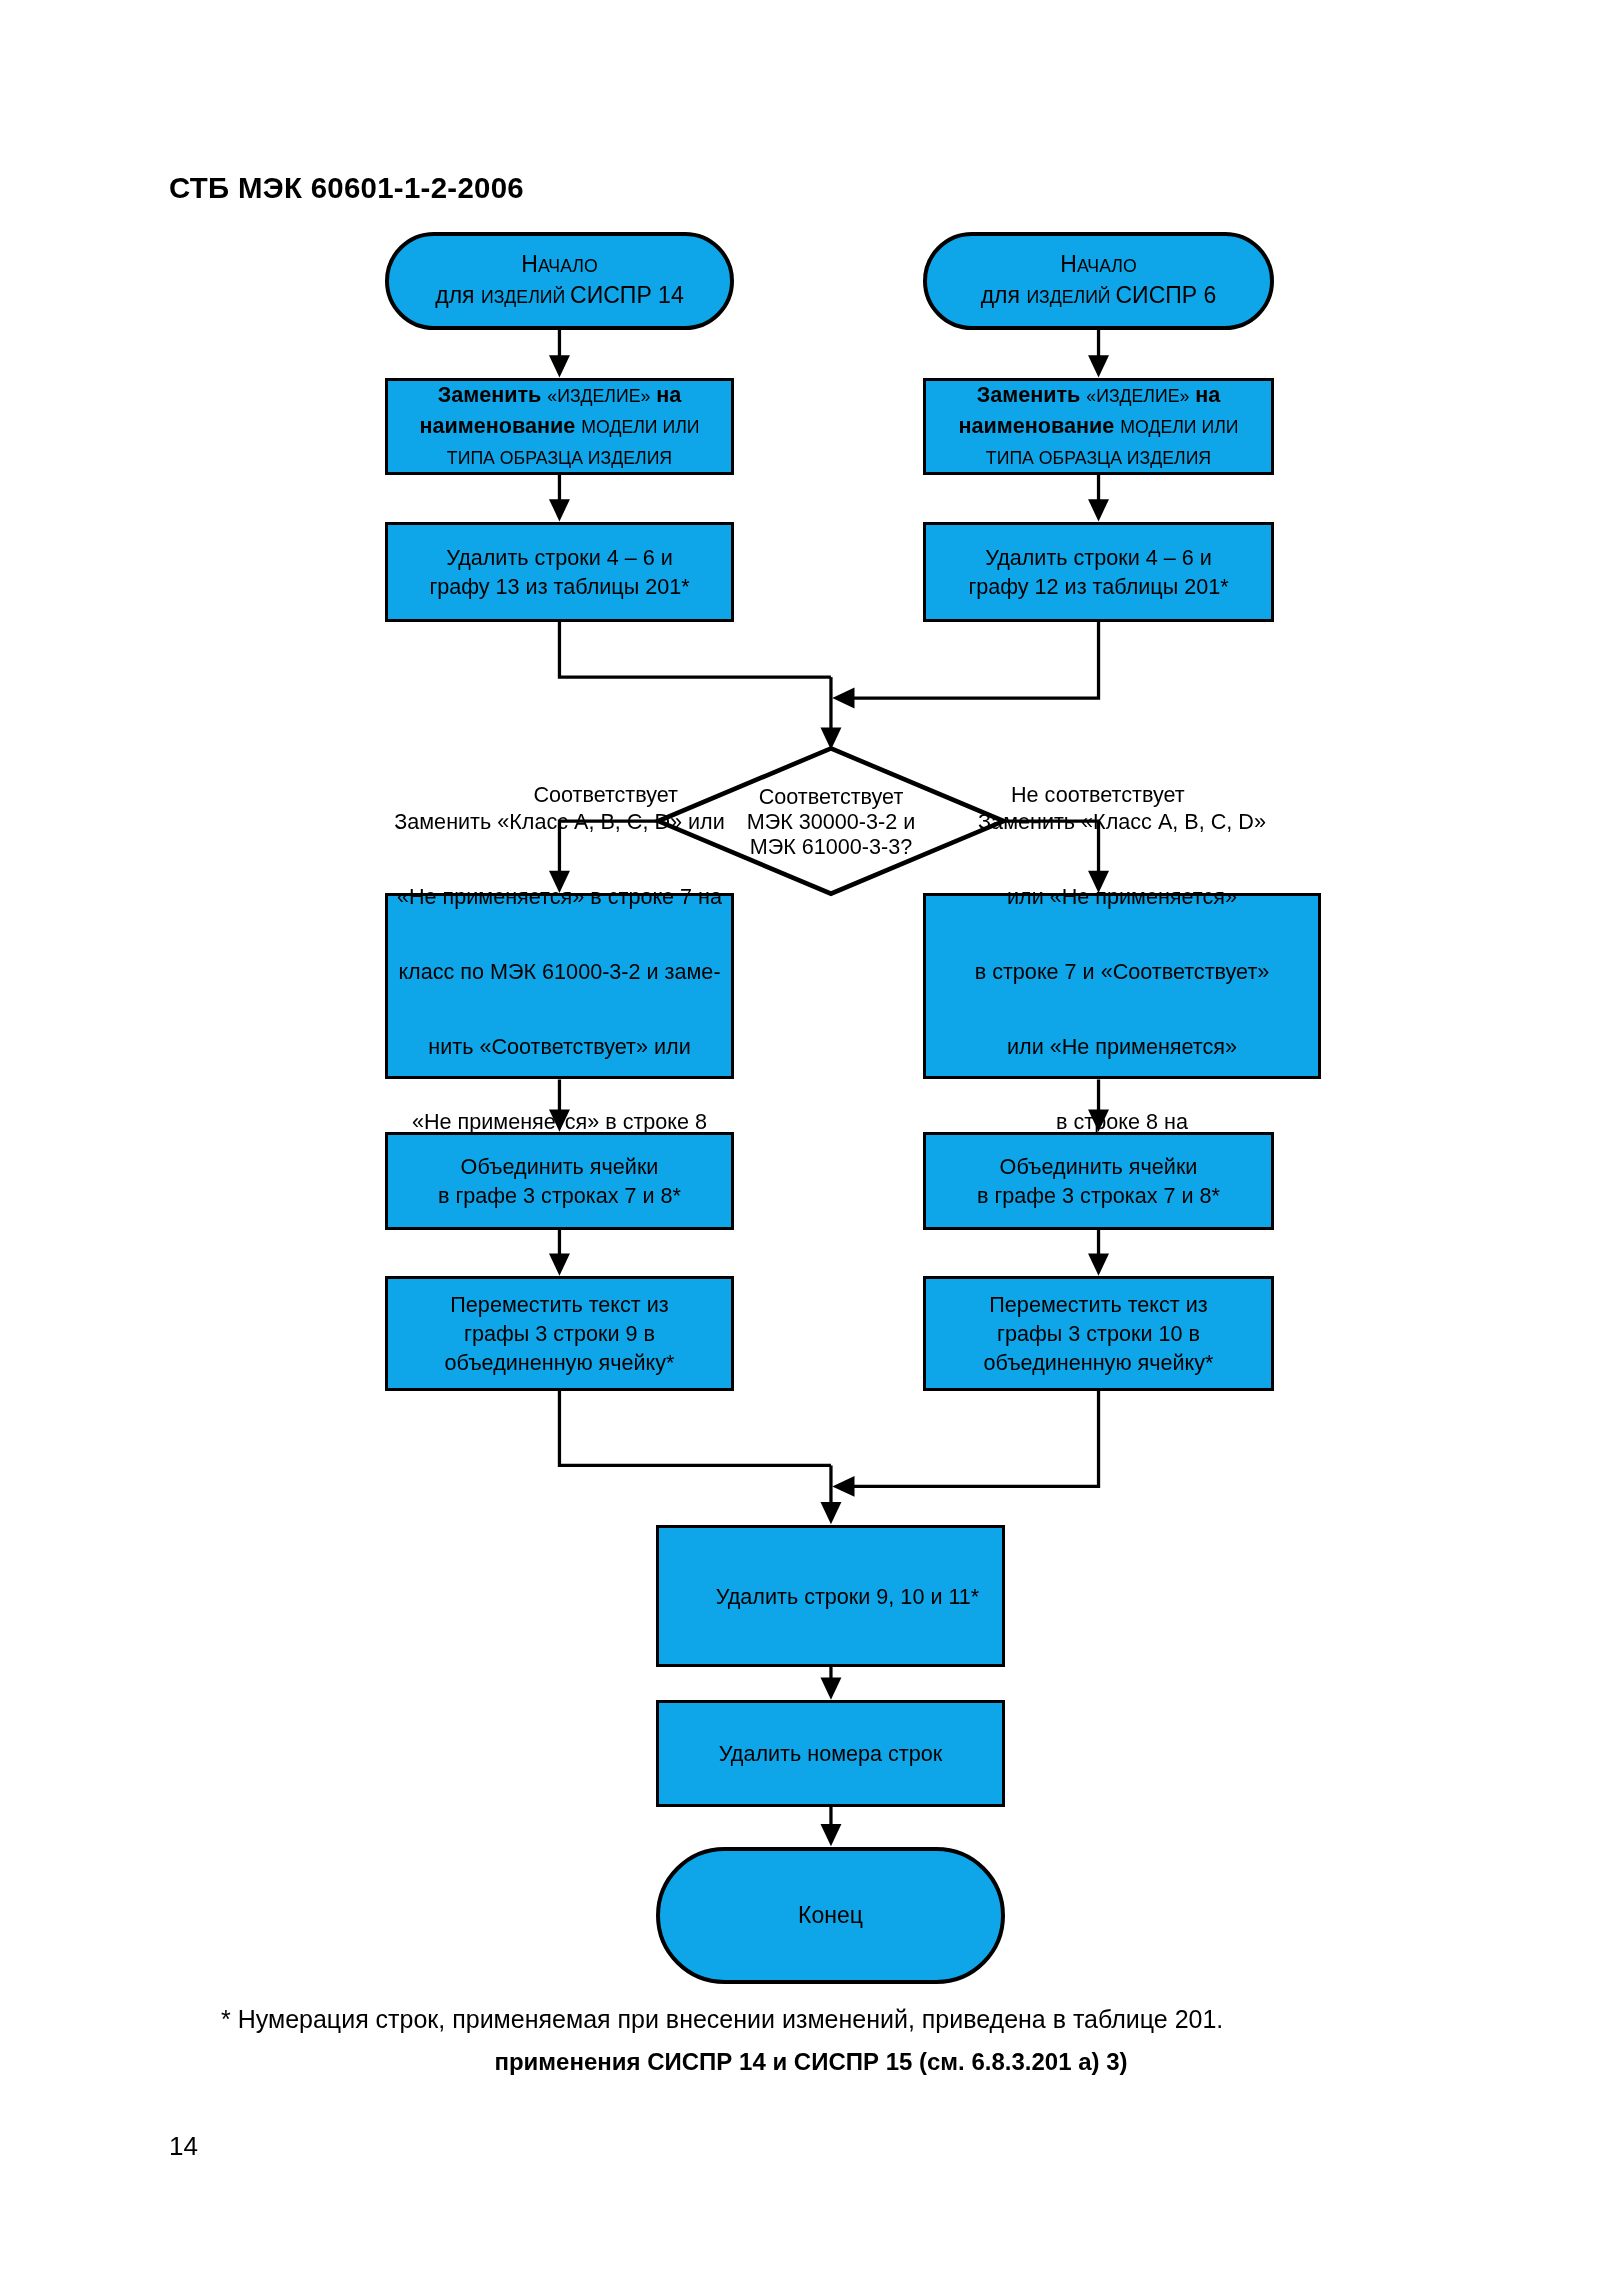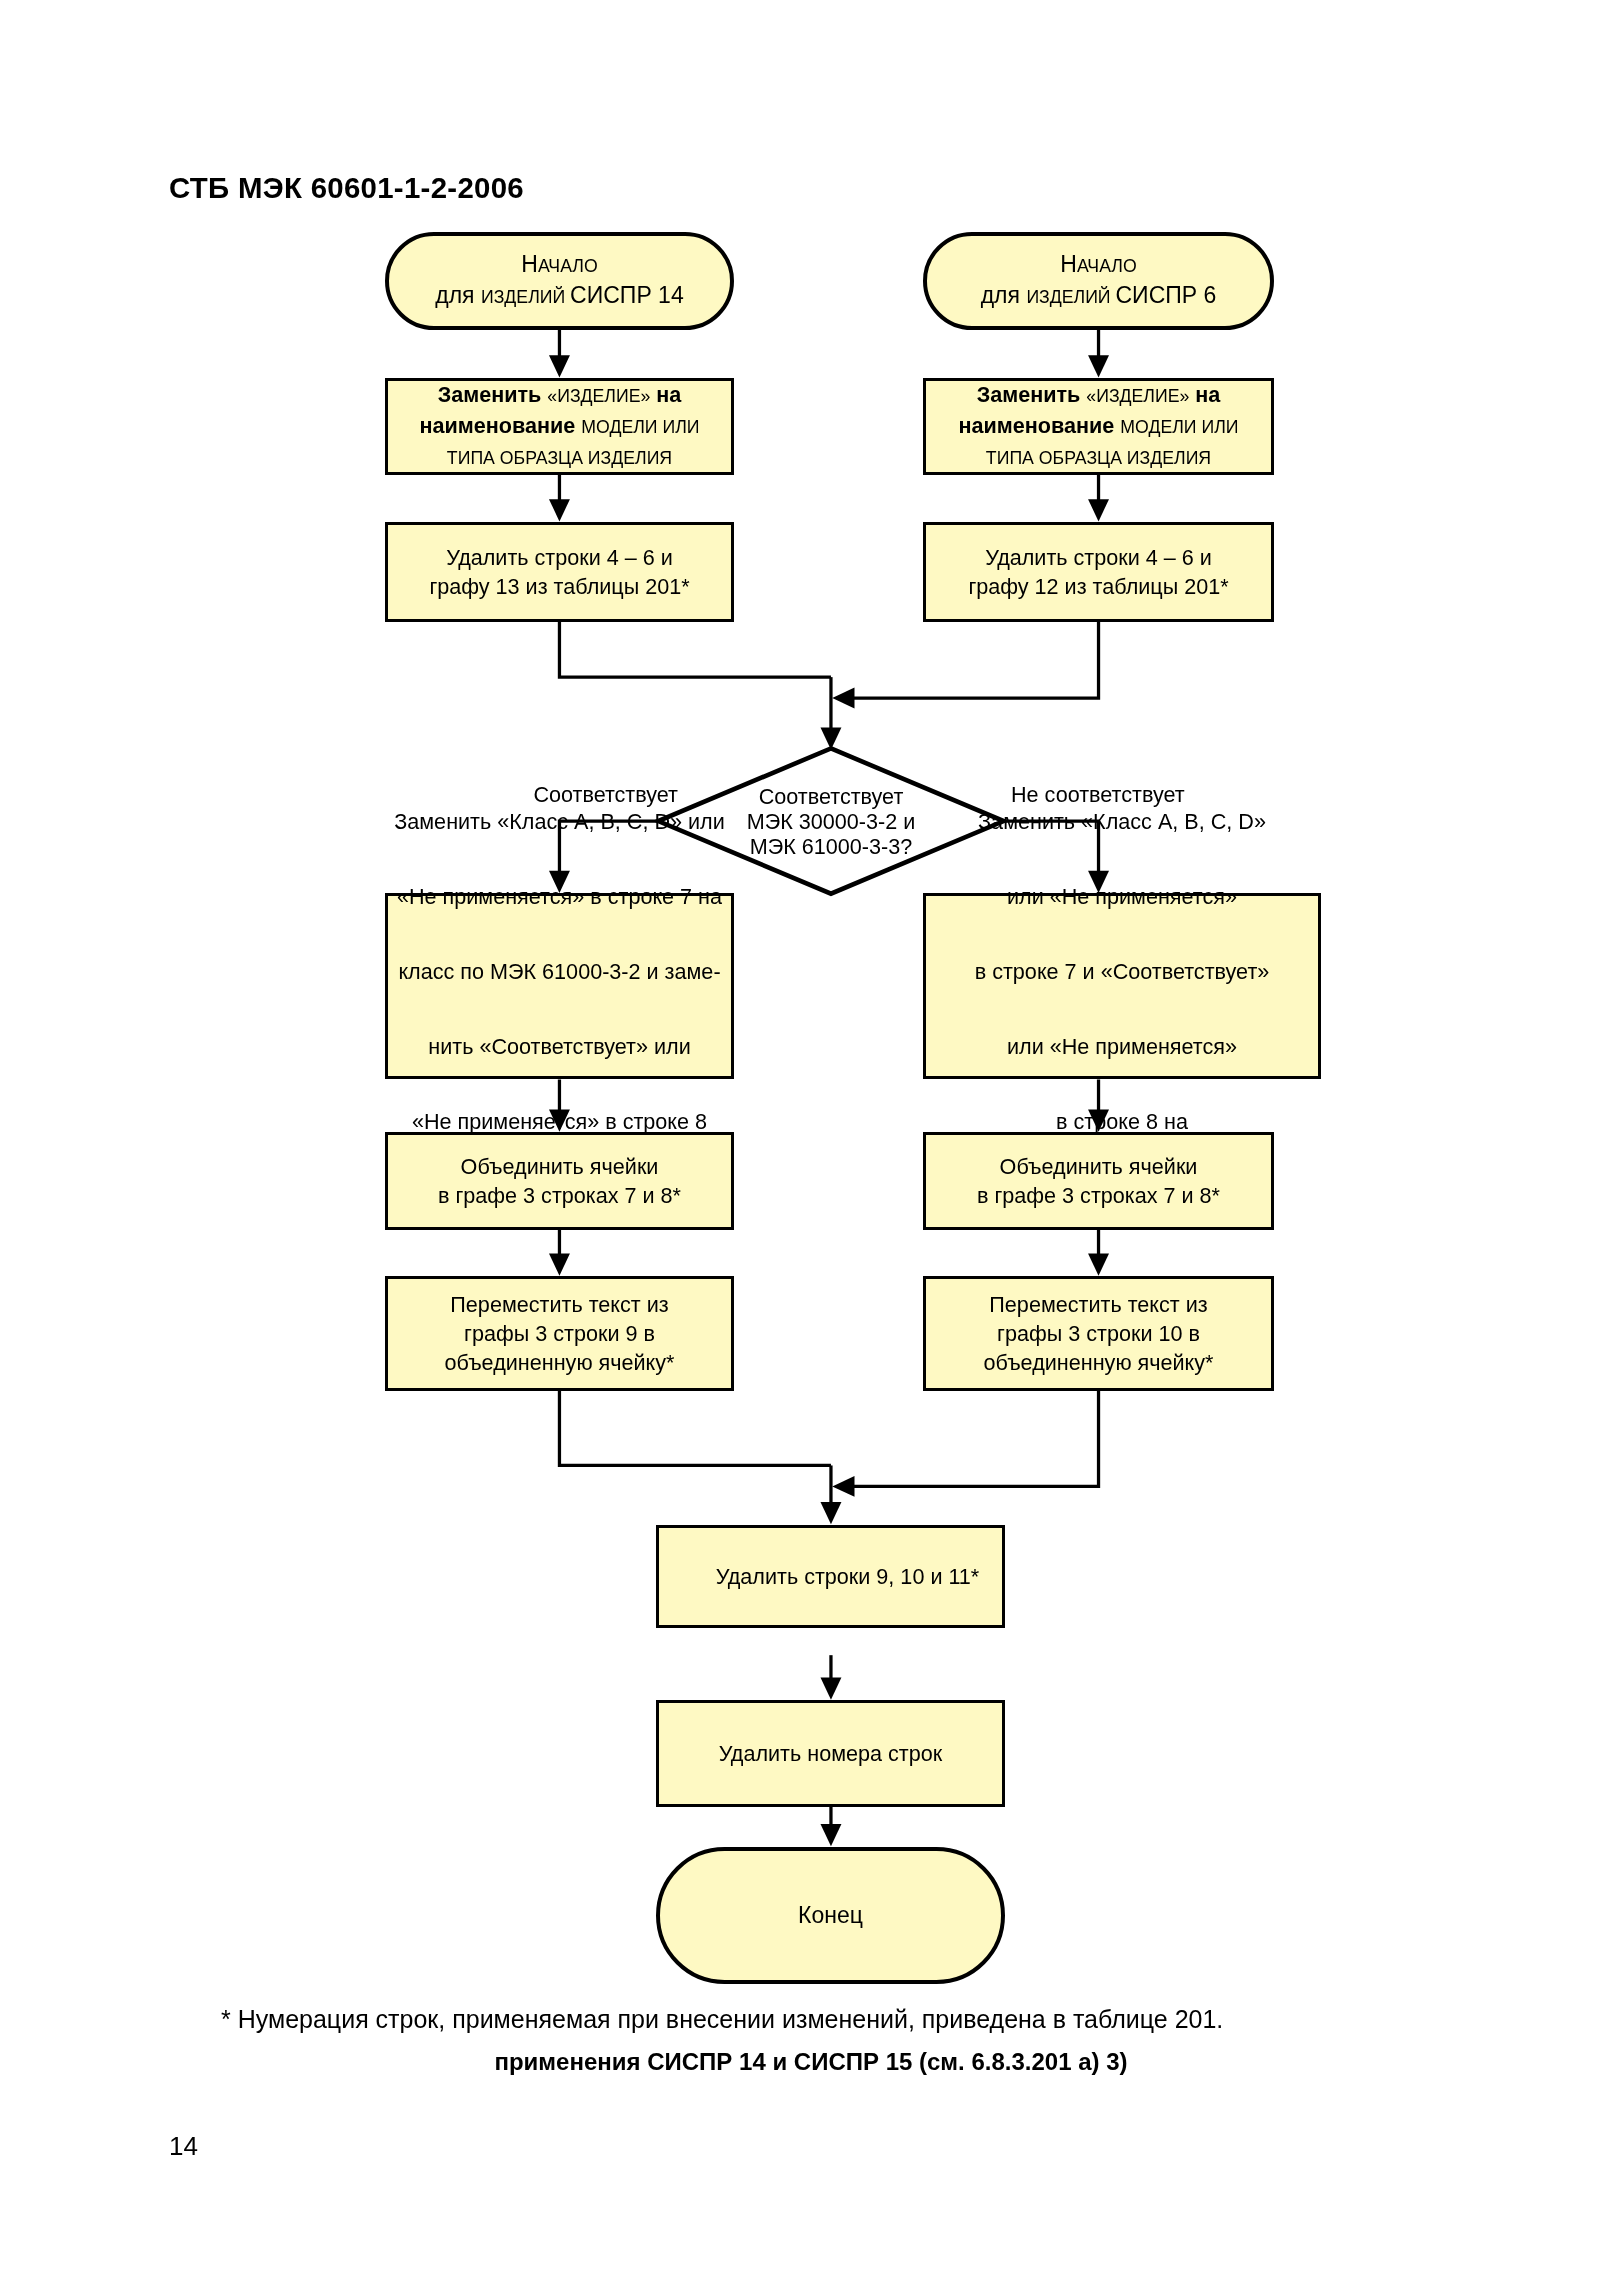--- a/index.html
+++ b/index.html
@@ -4,21 +4,21 @@
 <title>СТБ МЭК 60601-1-2-2006</title>
 <style>
   html,body{margin:0;padding:0;background:#e8e8e8;}
   #page{
     position:relative;width:1622px;height:2295px;background:#ffffff;
     font-family:"Liberation Sans","DejaVu Sans",sans-serif;color:#000;
     overflow:hidden;
   }
   #connectors{position:absolute;left:0;top:0;}
   .node{
-    position:absolute;background:#fef9c3;border:3.9px solid #000;box-sizing:border-box;
+    position:absolute;background:#0ea5e9;border:3.9px solid #000;box-sizing:border-box;
     display:flex;flex-direction:column;justify-content:center;align-items:center;
     text-align:center;font-size:21.6px;line-height:29px;font-weight:400;
   }
   .oval{border-radius:654px;border-width:4.6px;font-size:23px;}
   .big .tline{line-height:28px;margin-top:47px;}
   .tline{white-space:nowrap;}
   .sc{font-size:17.7px;}
   .b{font-weight:bold;}
   #header-title{
     position:absolute;left:169px;top:171px;font-size:29.4px;font-weight:bold;
@@ -161,21 +161,21 @@
       <div class="tline"><span>графы 3 строки 9 в</span></div>
       <div class="tline"><span>объединенную ячейку*</span></div>
     </div>
 
   <div class="node" style="left:923px;top:1276px;width:351px;height:115px;">
       <div class="tline"><span>Переместить текст из</span></div>
       <div class="tline"><span>графы 3 строки 10 в</span></div>
       <div class="tline"><span>объединенную ячейку*</span></div>
     </div>
 
-  <div class="node" style="left:656px;top:1525px;width:349px;height:103px;padding-left:34px;">
+  <div class="node" style="left:656px;top:1525px;width:349px;height:142px;padding-left:34px;">
       <div class="tline"><span>Удалить строки 9, 10 и 11*</span></div>
     </div>
 
   <div class="node oval" style="left:656px;top:1847px;width:349px;height:137px;">
       <div class="tline"><span>Конец</span></div>
     </div>
 
   <div class="node" style="left:656px;top:1700px;width:349px;height:107px;">
       <div class="tline"><span>Удалить номера строк</span></div>
     </div>

